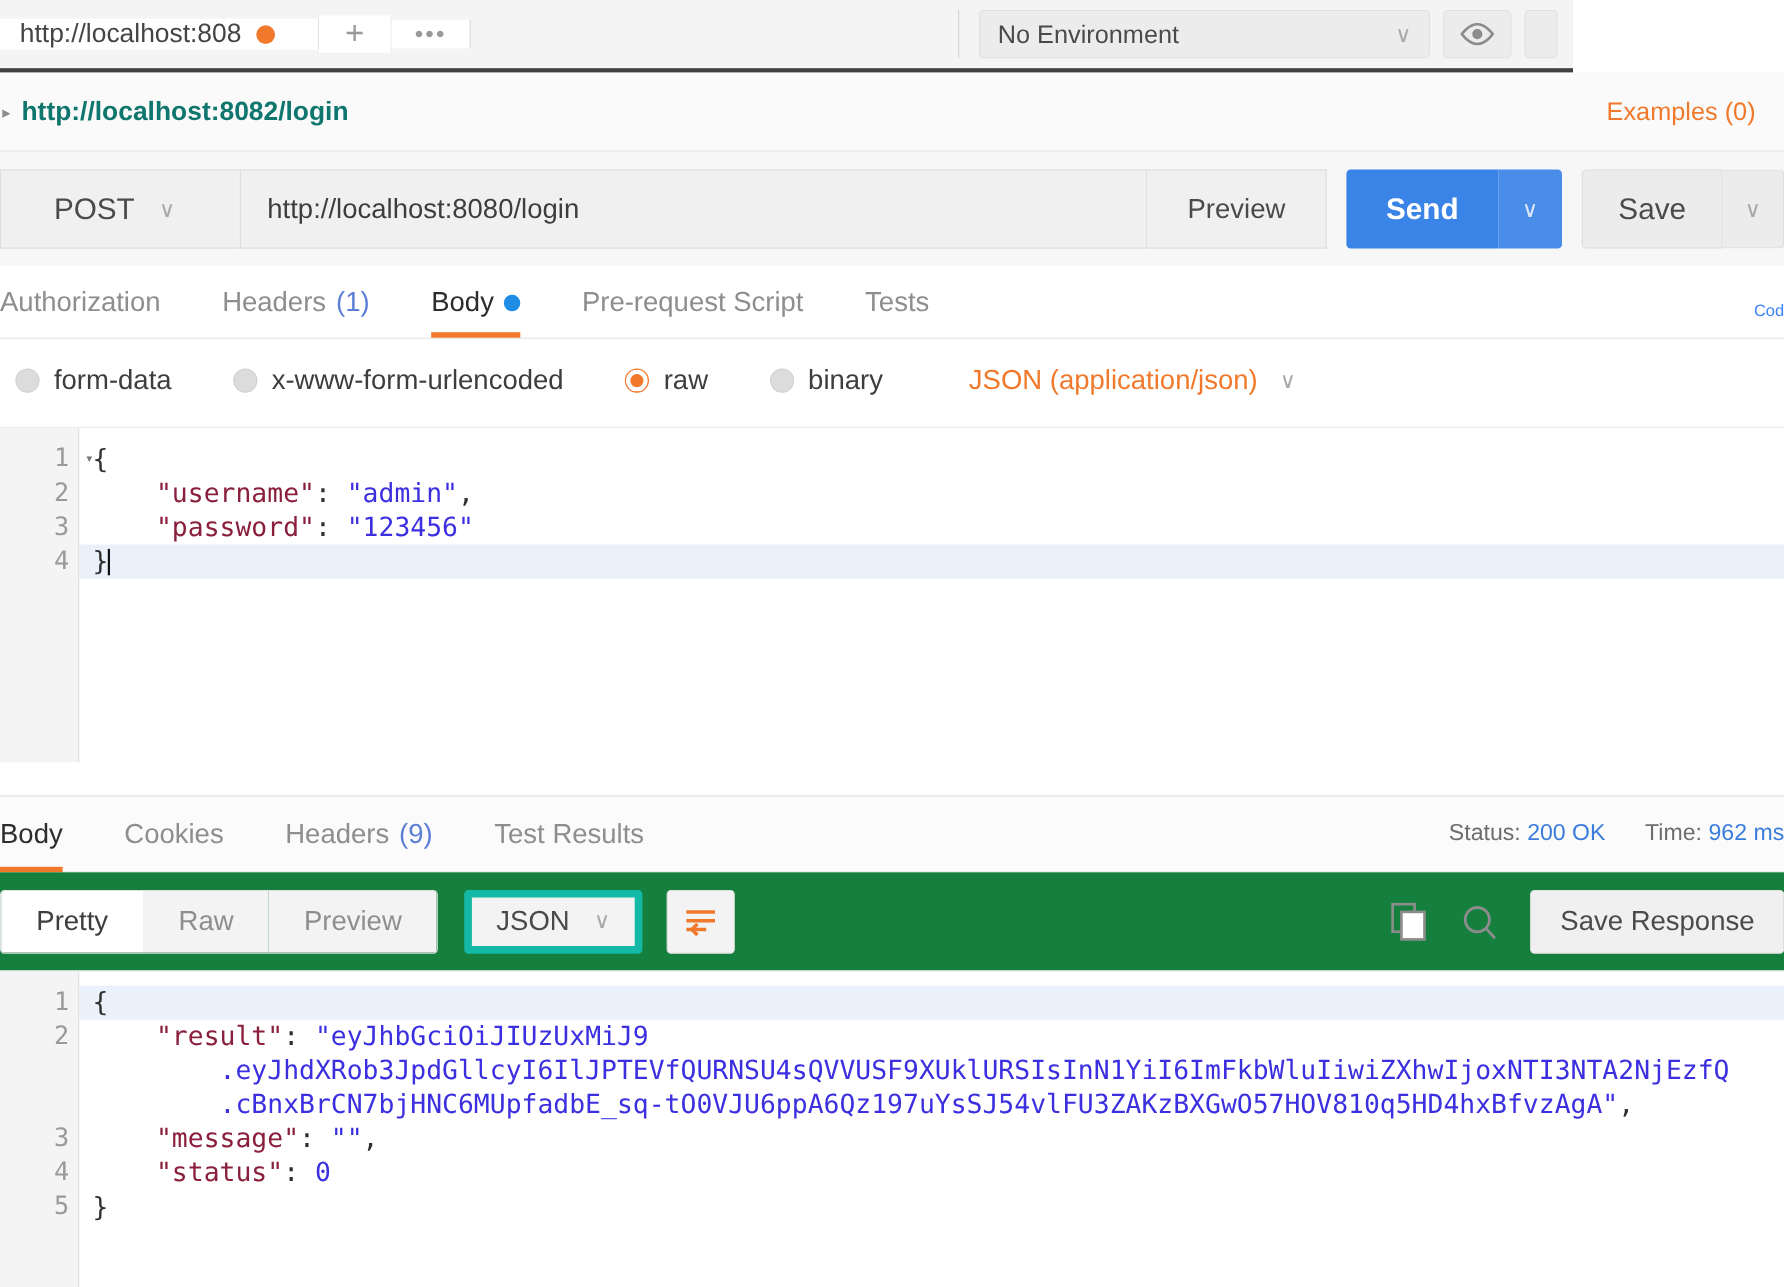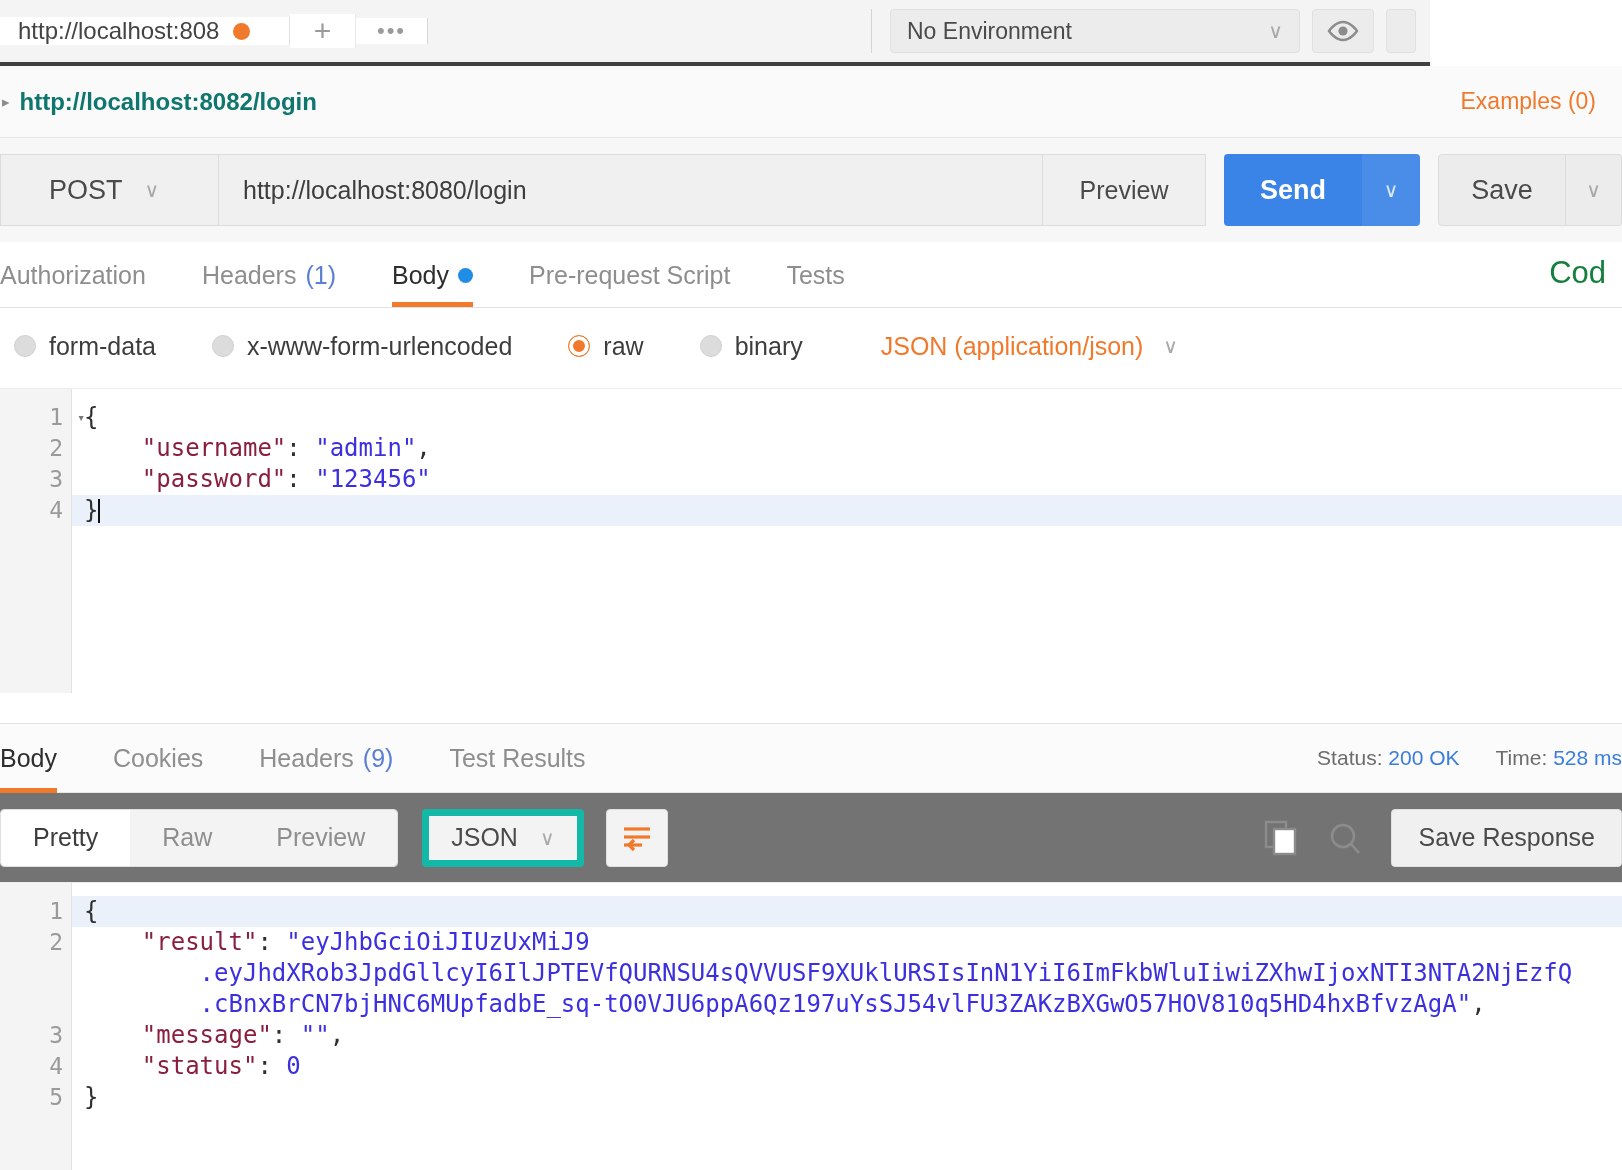--- a/index.html
+++ b/index.html
@@ -140,21 +140,21 @@
   .rtab.active { color: #2d2d2d; }
   .rtab.active::after {
     content: ""; position: absolute; left: 28px; right: 28px; bottom: 0;
     height: 5px; background: #f1792b;
   }
   .rtab-count { color: #5b7fd4; }
   .rtab-dot {
     width: 15px; height: 15px; border-radius: 50%; background: #1f8ce6;
   }
   .reqtabs-spacer { flex: 1; }
-  .code-link { font-size: 31px; color: #15803d; padding-bottom: 16px; padding-right: 16px; }
+  .code-link { font-size: 15px; color: #3b82f6; padding-bottom: 16px; padding-right: 0; }
 
   
   .bodytype {
     position: absolute; left: 0; top: 308px; width: 1622px; height: 76px;
     background: #ffffff; display: flex; align-items: center; gap: 0;
     padding-left: 14px;
   }
   .radio-opt { display: flex; align-items: center; gap: 13px; margin-right: 56px; font-size: 25px; color: #3d3d3d; }
   .radio {
     width: 22px; height: 22px; border-radius: 50%;
@@ -211,21 +211,21 @@
   }
   .restab-count { color: #5b7fd4; }
   .resp-spacer { flex: 1; }
   .meta { font-size: 21px; color: #6d6d6d; margin-right: 36px; }
   .meta b { color: #3b7ddd; font-weight: normal; }
   .meta.last { margin-right: 0; }
 
   
   .resp-toolbar {
     position: absolute; left: 0; top: 793px; width: 1622px; height: 90px;
-    background: #737373; display: flex; align-items: center; padding: 0 0 0 0;
+    background: #15803d; display: flex; align-items: center; padding: 0 0 0 0;
     border-bottom: 1px solid #ececec;
   }
   .seg {
     display: flex; height: 58px; border: 1px solid #e0e0e0;
     border-radius: 4px; overflow: hidden; margin-left: 0;
   }
   .seg-item {
     padding: 0 32px; display: flex; align-items: center;
     font-size: 25px; color: #8e8e8e; background: #f3f3f3;
   }
@@ -407,21 +407,21 @@
     <div class="restab">
       <span>Test Results</span>
     </div>
     <div class="resp-spacer"></div>
     <div class="meta">
       <span>Status:</span>
       <b>200 OK</b>
     </div>
     <div class="meta last">
       <span>Time:</span>
-      <b>528 ms</b>
+      <b>962 ms</b>
     </div>
   </div>
 
   <div class="resp-toolbar">
     <div class="seg">
       <div class="seg-item active">Pretty</div>
       <div class="seg-item">Raw</div>
       <div class="seg-item">Preview</div>
     </div>
     <div class="fmt-select">

